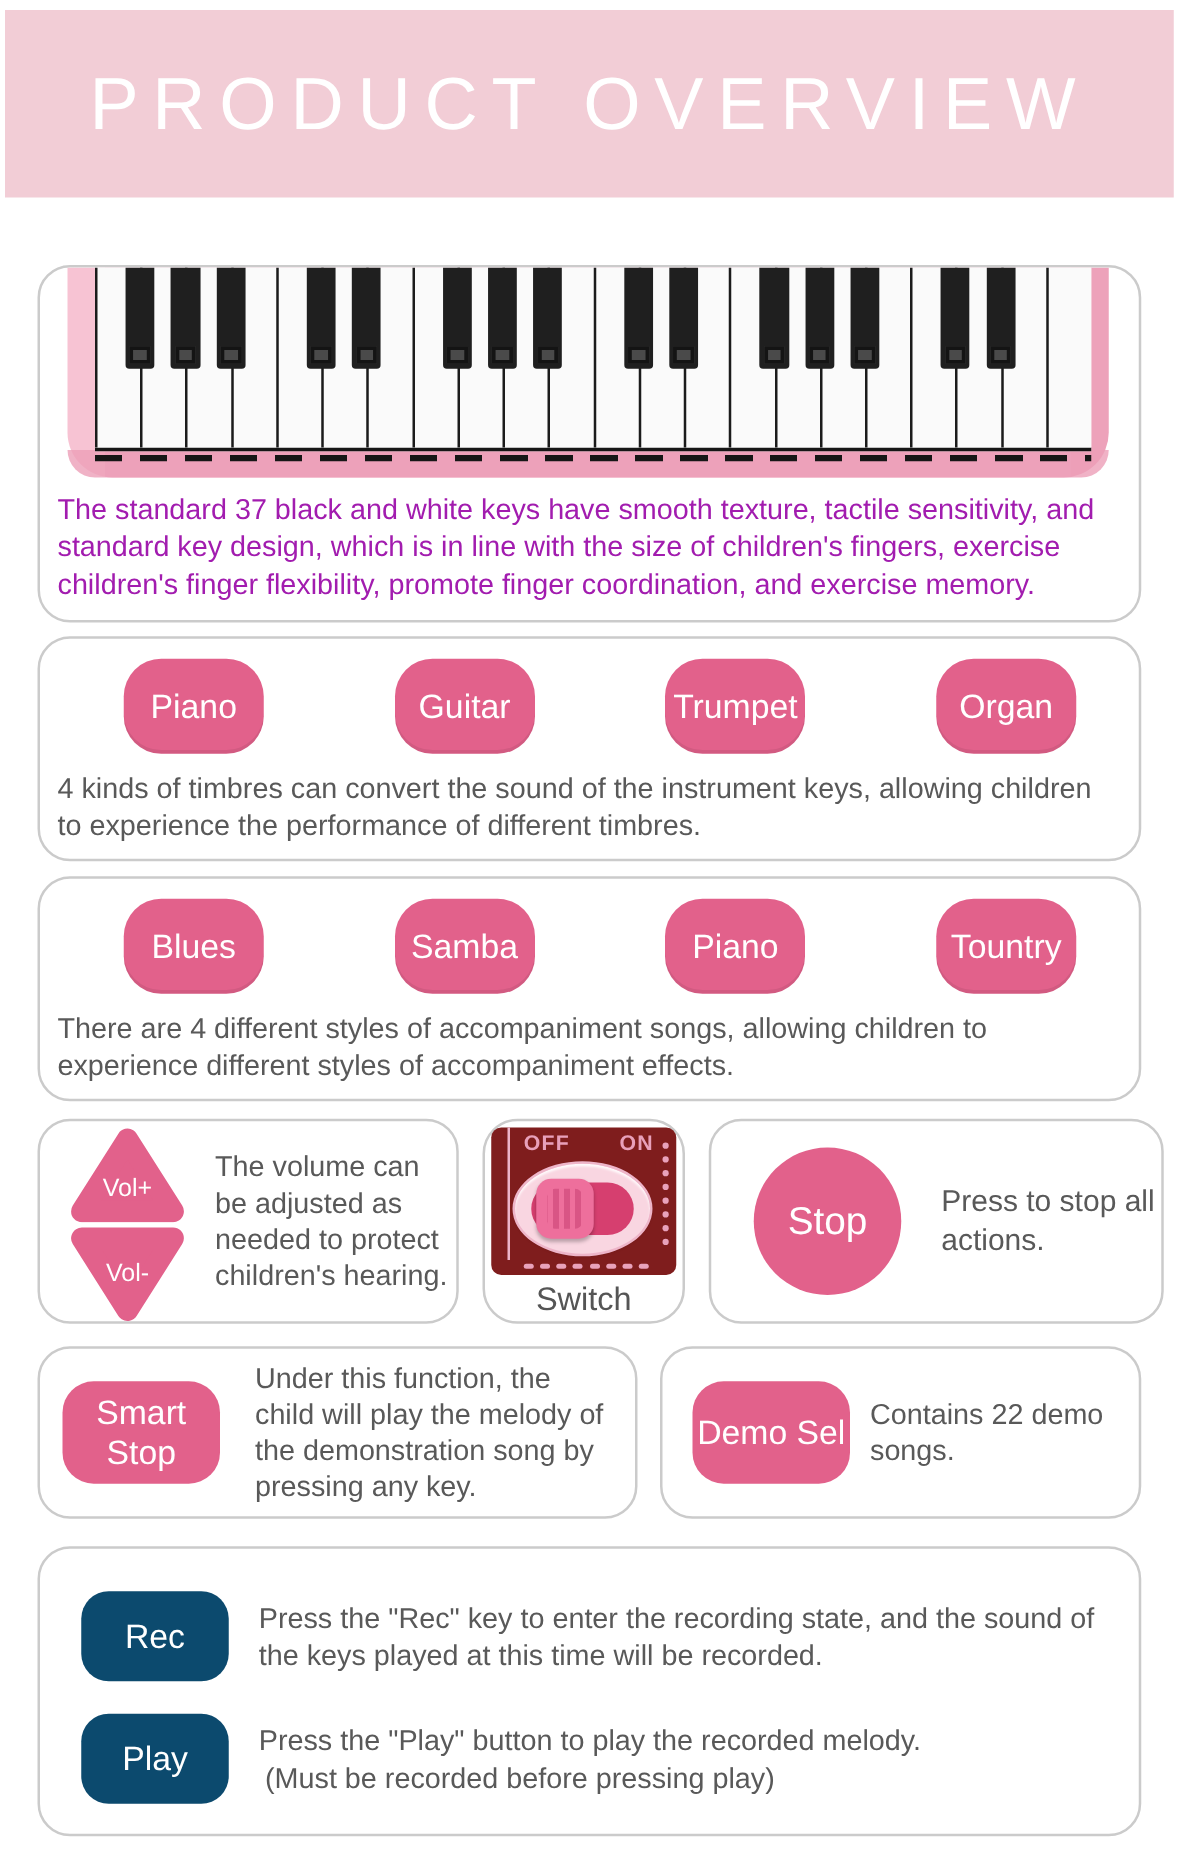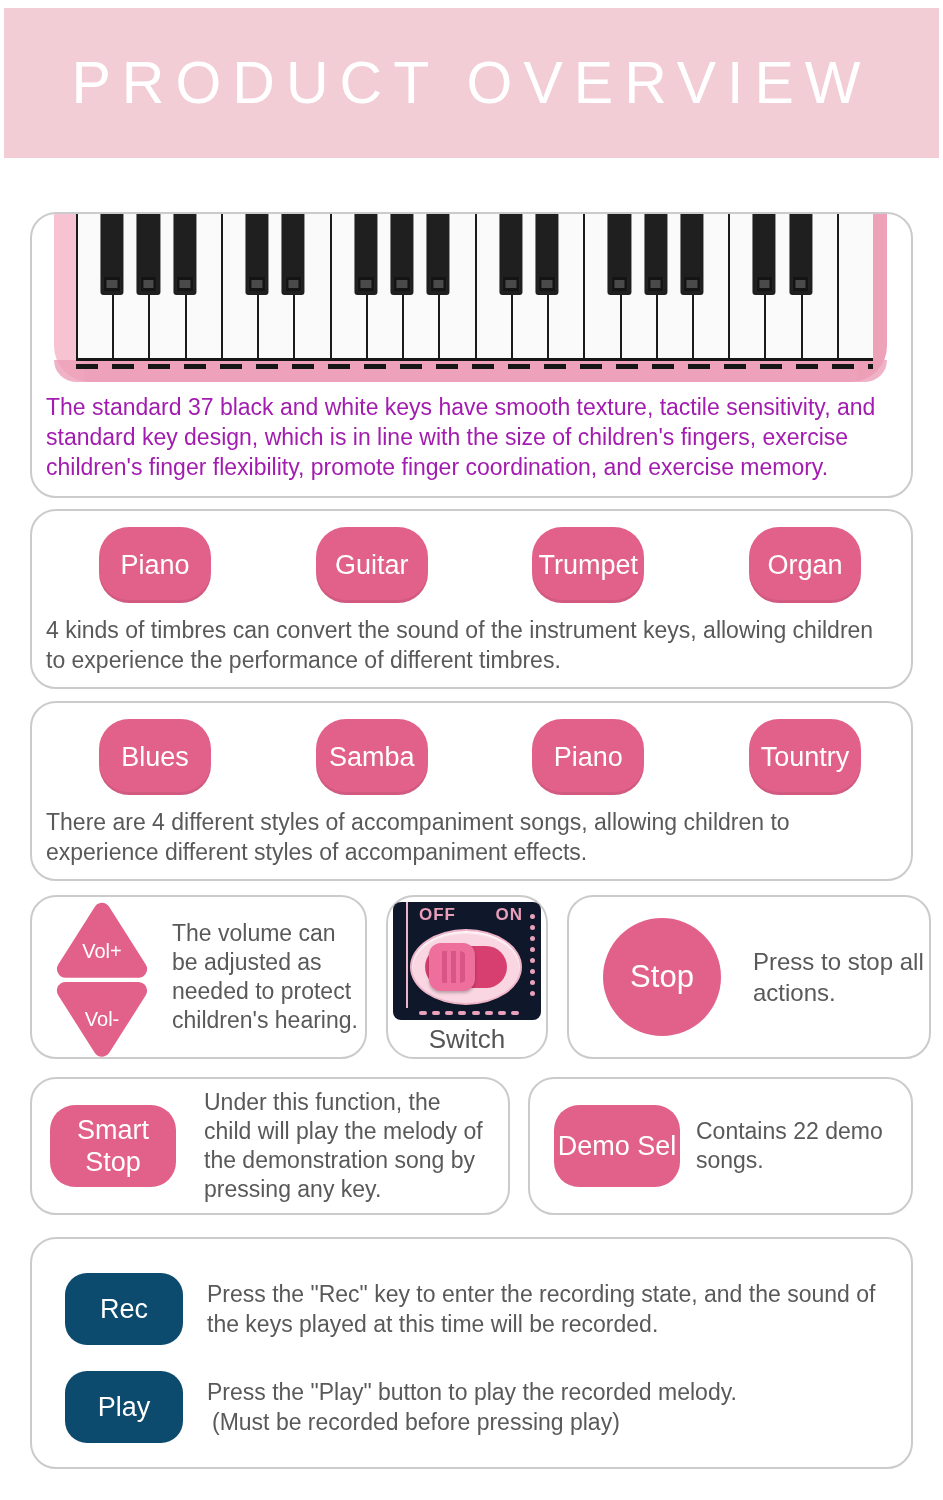--- a/index.html
+++ b/index.html
@@ -50,21 +50,21 @@
   .tri-col{display:flex;flex-direction:column;gap:7px;width:96px;flex:none;}
   .tri{position:relative;width:96px;height:74px;}
   .tri svg{position:absolute;inset:0;}
   .tri-label{position:absolute;left:0;right:0;text-align:center;color:#fff;font-size:20px;margin-top:16px;}
   .tri-up .tri-label{bottom:11px;}
   .tri-down .tri-label{top:11px;}
   .vol-desc{margin-left:22px;width:232px;color:#595959;font-size:23px;line-height:29px;}
 
   .card-switch{width:162px;height:164px;border-radius:28px;padding:5px 5px 0 5px;
                display:flex;flex-direction:column;align-items:center;}
-  .switch-img{width:148px;height:118px;background:#0f172a;border-radius:8px;position:relative;flex:none;}
+  .switch-img{width:148px;height:118px;background:#7f1d1d;border-radius:8px;position:relative;flex:none;}
   .sw-ridge{position:absolute;left:13px;top:0;bottom:12px;width:2px;background:#ecb4c8;}
   .sw-labels{position:absolute;top:3px;left:26px;right:18px;display:flex;justify-content:space-between;
              color:#e8a0ba;font-size:17px;font-weight:bold;letter-spacing:1px;}
   .sw-oval{position:absolute;left:17px;top:27px;width:112px;height:76px;border-radius:50%;
            background:#f9d6e1;border:2px solid #eeb5c9;box-sizing:border-box;
            box-shadow:inset 0 2px 2px rgba(255,255,255,.9),0 1px 2px rgba(0,0,0,.06);}
   .sw-track{position:absolute;left:13px;top:15px;width:82px;height:42px;border-radius:21px;background:#d63f6f;}
   .sw-knob{position:absolute;left:4px;top:-3px;width:46px;height:48px;border-radius:12px;background:#ee6f9c;
            box-shadow:0 2px 3px rgba(0,0,0,.25);}
   .sw-knob::after{content:"";position:absolute;inset:8px 9px;border-radius:6px;

